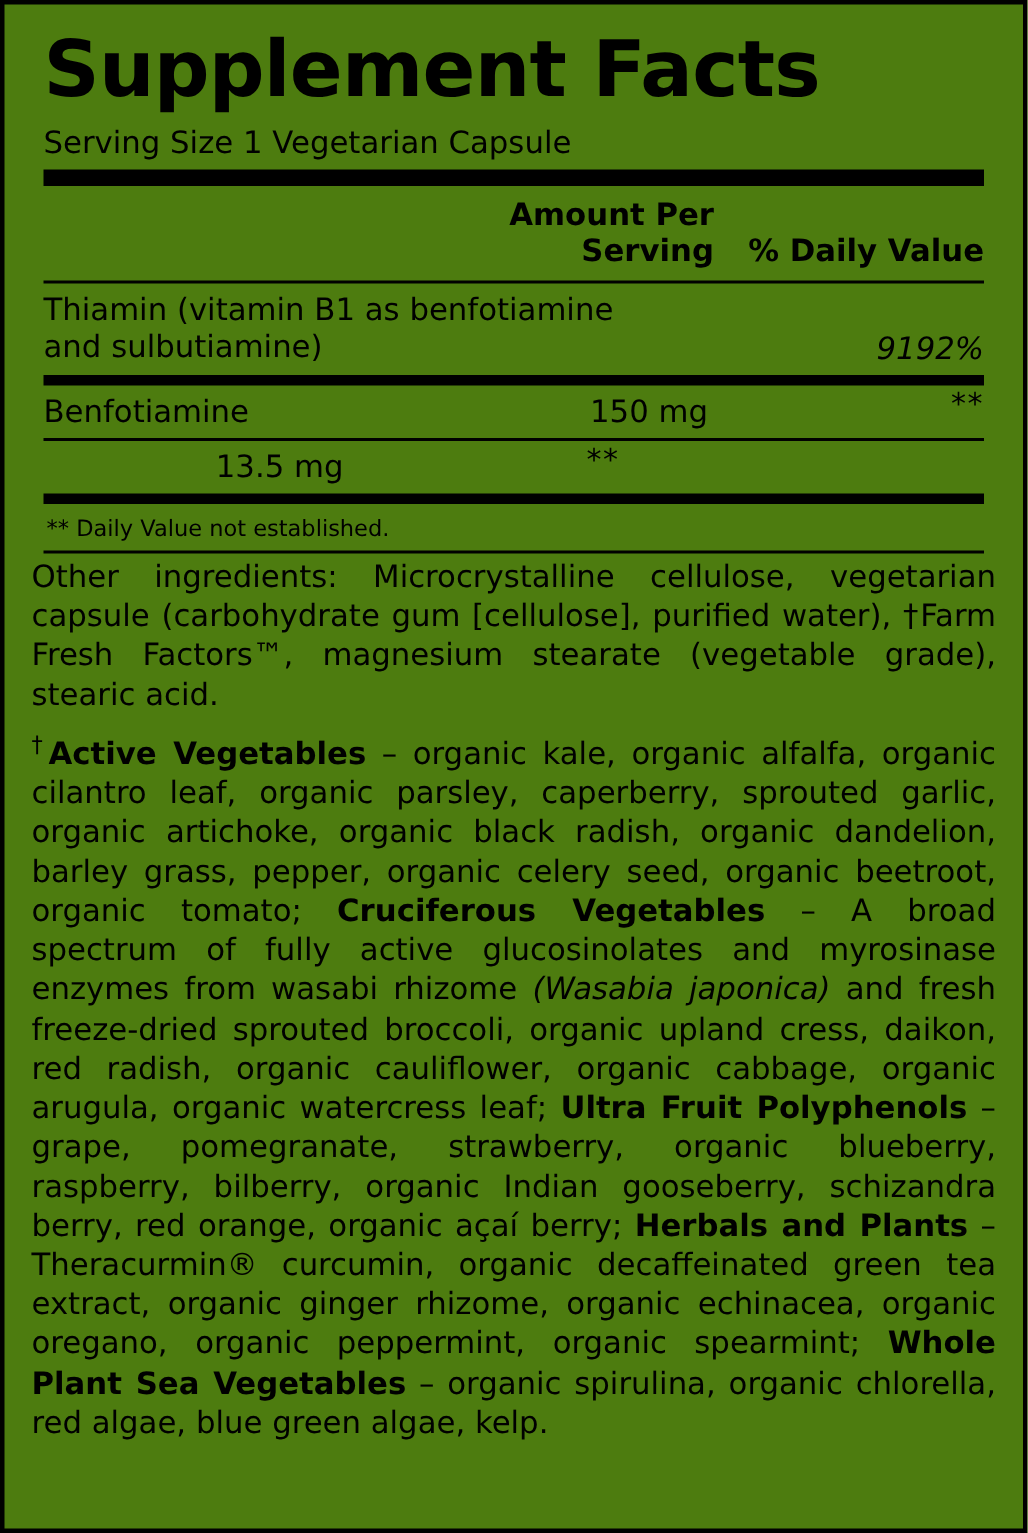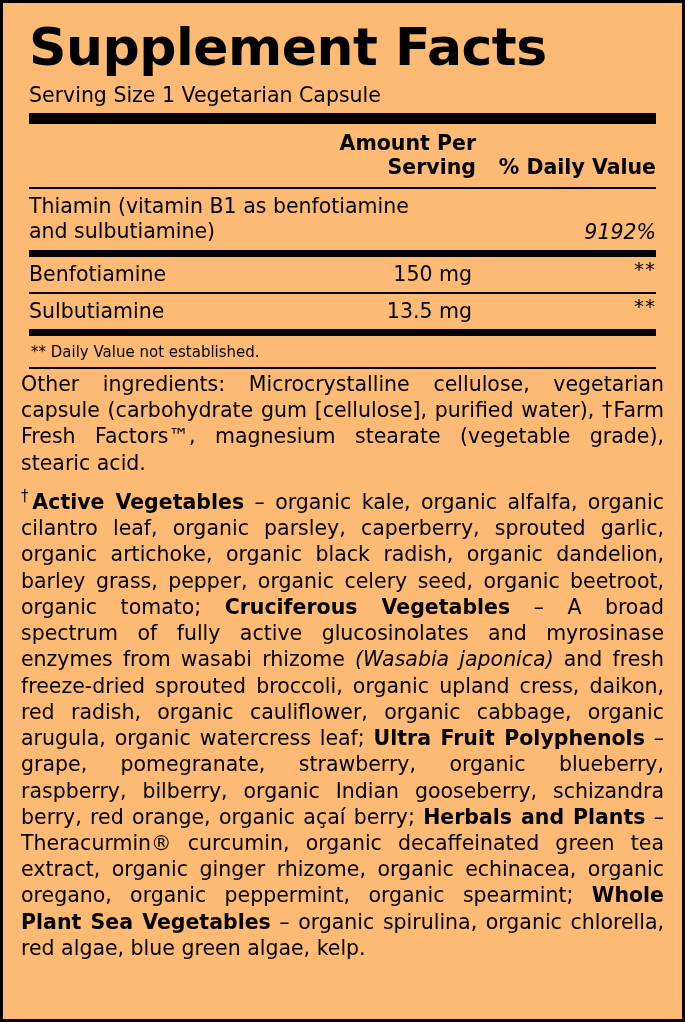--- a/index.html
+++ b/index.html
@@ -13,21 +13,21 @@
     font-family: "DejaVu Sans", sans-serif;
     color: #000000;
     -webkit-font-smoothing: antialiased;
   }
   .panel {
     box-sizing: border-box;
     width: 685px;
     height: 1022px;
     padding: 12px 16px 10px 16px;
     border: 3px solid #000;
-    background: #fdba74;
+    background: #4d7c0f;
   }
   .title {
     font-size: 52px;
     font-weight: bold;
     letter-spacing: -0.5px;
     line-height: 1.0;
     margin: 6px 0 4px 10px;
     white-space: nowrap;
   }
   .serving {
@@ -160,21 +160,20 @@
 
   <div class="nutr-row">
     <div class="nutr-name">Benfotiamine</div>
     <div class="nutr-amt">150 mg</div>
     <div class="nutr-dv"><span class="star-sup">**</span></div>
   </div>
 
   <div class="rule-thin"></div>
 
   <div class="nutr-row">
-    <div class="nutr-name">Sulbutiamine</div>
     <div class="nutr-amt">13.5 mg</div>
     <div class="nutr-dv"><span class="star-sup">**</span></div>
   </div>
 
   <div class="rule-med"></div>
 
   <div class="footnote">** Daily Value not established.</div>
 
   <div class="rule-thin"></div>
 

